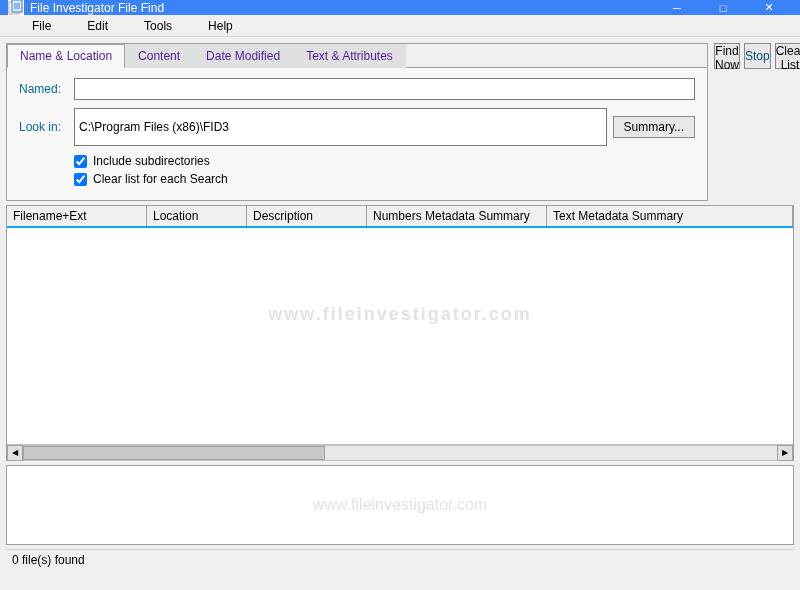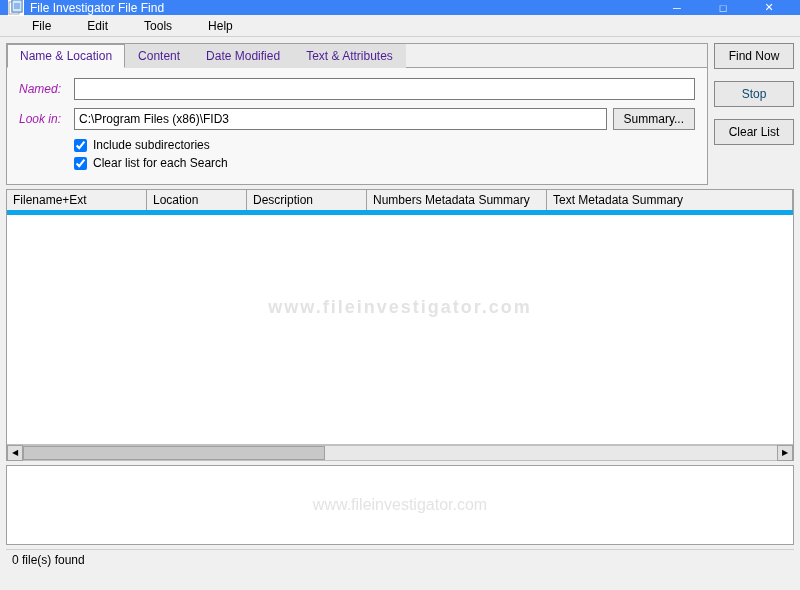--- a/index.html
+++ b/index.html
@@ -97,39 +97,38 @@
       padding: 10px 12px;
     }
     .form-row {
       display: flex;
       align-items: center;
       margin-bottom: 8px;
     }
     .form-label {
       width: 55px;
       font-size: 12px;
-      color: #a21caf;
-      font-style: italic;
+      color: #0369a1;
     }
     .form-input {
       flex: 1;
       height: 22px;
       border: 1px solid #7a7a7a;
       background: white;
       font-size: 12px;
       padding: 0 4px;
     }
     .form-row-lookin {
       display: flex;
       align-items: center;
       margin-bottom: 8px;
     }
     .lookin-input {
       flex: 1;
-      height: 22px;
+      height: 38px;
       border: 1px solid #7a7a7a;
       background: white;
       font-size: 12px;
       padding: 0 4px;
     }
     .browse-btn {
       margin-left: 6px;
       height: 22px;
       padding: 0 10px;
       font-size: 12px;
@@ -144,22 +143,22 @@
       margin-left: 55px;
       margin-bottom: 4px;
       font-size: 12px;
       gap: 6px;
     }
     .checkbox-row input[type="checkbox"] { width: 13px; height: 13px; }
 
     
     .buttons-panel {
       display: flex;
-      flex-direction: column;
-      gap: 12px;
+      flex-direction: row;
+      gap: 4px;
       width: 80px;
     }
     .action-btn {
       width: 80px;
       height: 26px;
       font-size: 12px;
       cursor: pointer;
       background: #e8e8e8;
       border: 1px solid #888;
       text-align: center;
@@ -171,21 +170,21 @@
       flex: 1;
       display: flex;
       flex-direction: column;
       border: 1px solid #a0a0a0;
       background: white;
       min-height: 0;
     }
     .results-header {
       display: flex;
       background: #f0f0f0;
-      border-bottom: 5px solid #0ea5e9;
+      border-bottom: 2px solid #0ea5e9;
       flex-shrink: 0;
     }
     .results-col-header {
       padding: 3px 6px;
       font-size: 12px;
       border-right: 1px solid #a0a0a0;
       font-weight: normal;
       white-space: nowrap;
       overflow: hidden;
     }

